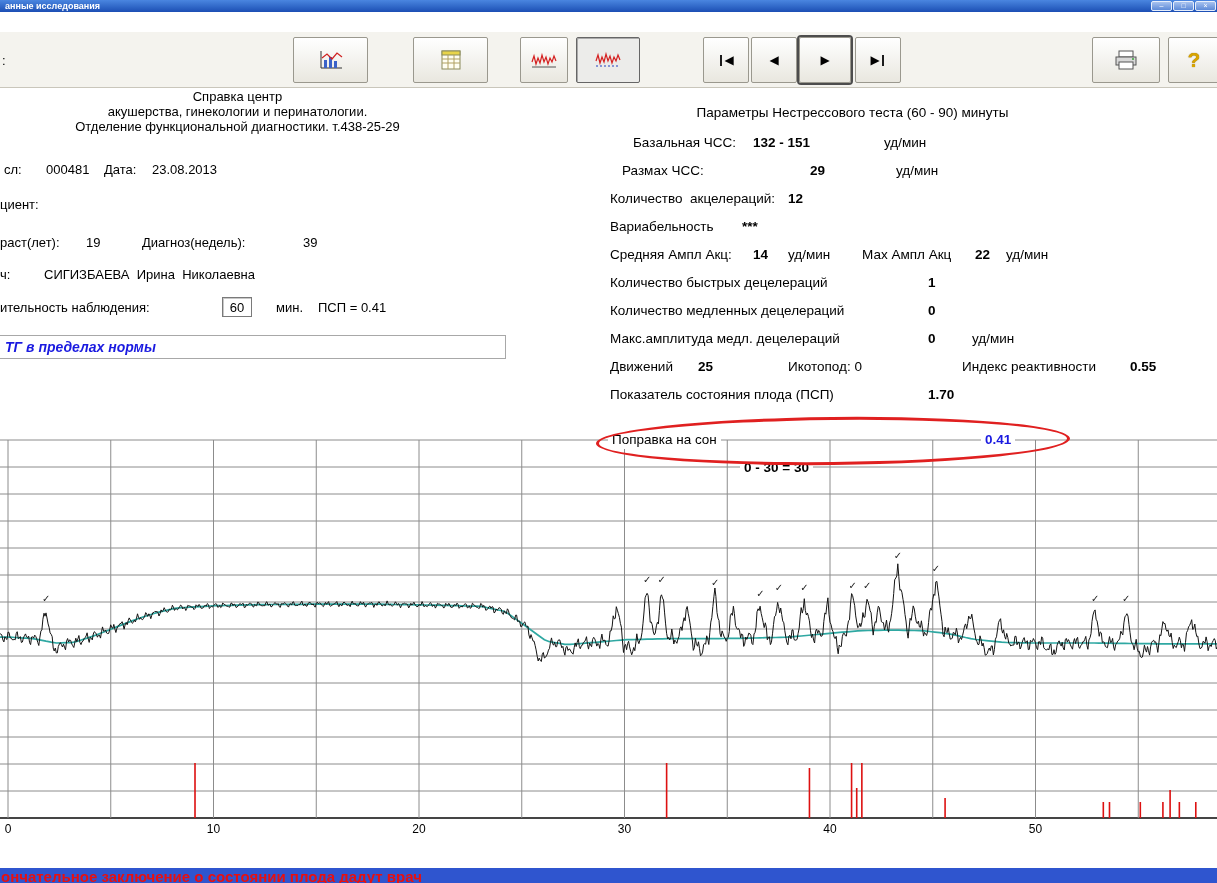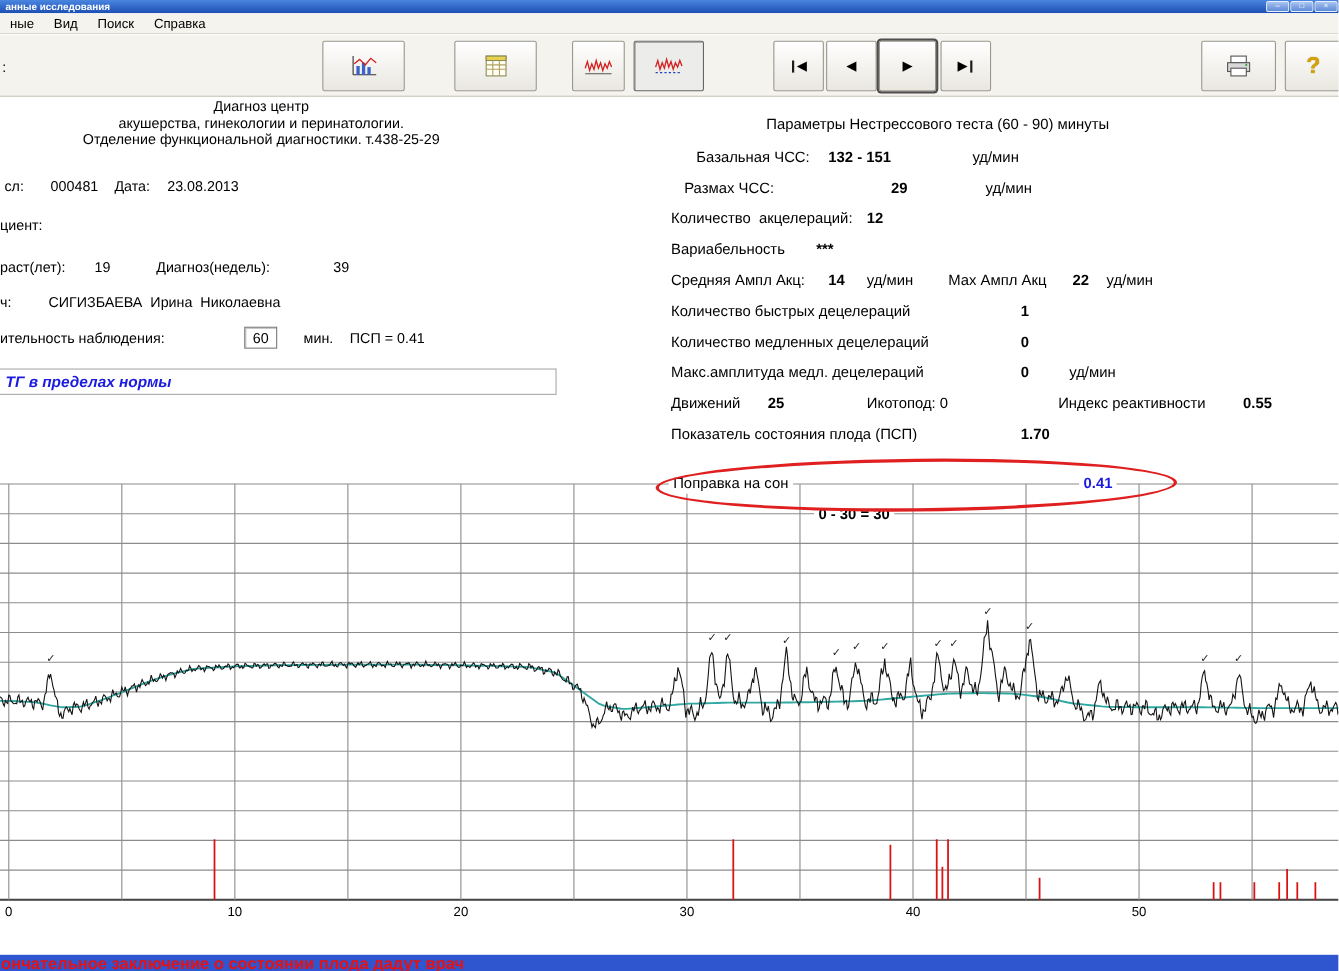--- a/index.html
+++ b/index.html
@@ -83,26 +83,20 @@
 
   <div class="titlebar">
     <span class="title-text">анные исследования</span>
     <div class="win-controls">
       <div class="win-btn"><span>–</span></div>
       <div class="win-btn"><span>□</span></div>
       <div class="win-btn"><span>×</span></div>
     </div>
   </div>
 
-  <div class="menubar">
-    <span class="menu-item">ные</span>
-    <span class="menu-item">Вид</span>
-    <span class="menu-item">Поиск</span>
-    <span class="menu-item">Справка</span>
-  </div>
 
   <div class="toolbar">
     <span class="toolbar-fragment">:</span>
 
     <div class="tbtn" style="left:293px;width:75px;">
       <svg width="26" height="22" viewBox="0 0 26 22">
         <line x1="3" y1="2" x2="3" y2="19" stroke="#333" stroke-width="1"></line>
         <line x1="3" y1="19" x2="24" y2="19" stroke="#333" stroke-width="1"></line>
         <rect x="6" y="11" width="3" height="8" fill="#3a62c8"></rect>
         <rect x="11" y="8" width="3" height="11" fill="#3a62c8"></rect>
@@ -159,21 +153,21 @@
         <circle cx="19" cy="10" r="1" fill="#39a23a"></circle>
       </svg>
     </div>
 
     <div class="tbtn" style="left:1168px;width:52px;">
       <span class="help-glyph">?</span>
     </div>
   </div>
 
   <div class="clinic">
-    <div>Диагноз центр</div>
+    <div>Справка центр</div>
     <div>акушерства, гинекологии и перинатологии.</div>
     <div>Отделение функциональной диагностики. т.438-25-29</div>
   </div>
 
   <div class="lrow" style="top:162px;">
     <span style="left:4px;">сл:</span>
     <span style="left:46px;">000481</span>
     <span style="left:104px;">Дата:</span>
     <span style="left:152px;">23.08.2013</span>
   </div>

